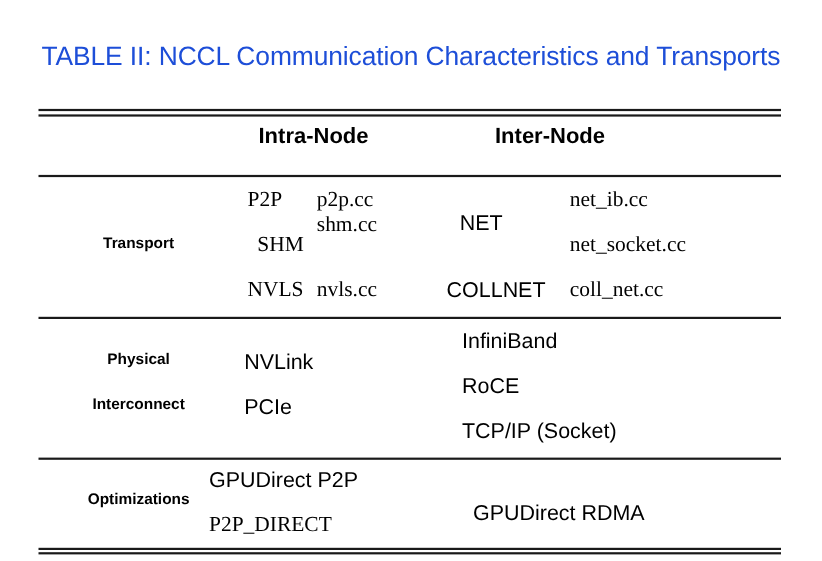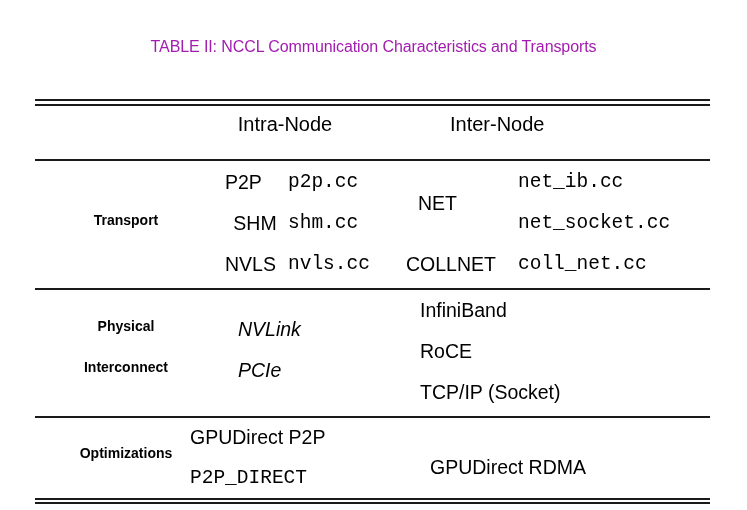--- a/index.html
+++ b/index.html
@@ -21,23 +21,23 @@
     height: 510px;
   }
 
   
   .caption {
     position: absolute;
     left: 0;
     top: 38px;
     width: 747px;
     text-align: center;
-    font-size: 16px;
+    font-size: 24px;
     letter-spacing: -0.1px;
-    color: #a21caf;
+    color: #1d4ed8;
     white-space: nowrap;
   }
 
   
   .tbl {
     position: absolute;
     left: 35px;
     top: 99px;
     width: 675px;
   }
@@ -56,66 +56,66 @@
   .rule-r1    { top: 189px; height: 1.6px; }
   .rule-r2    { top: 317px; height: 1.6px; }
   .rule-bot-a { top: 399px; height: 2px; }
   .rule-bot-b { top: 403px; height: 2px; }
 
   
   .hdr {
     position: absolute;
     top: 14px;
     height: 40px;
-    font-weight: normal;
+    font-weight: bold;
     font-size: 20px;
     white-space: nowrap;
   }
   .hdr-intra { left: 155px;  width: 190px; text-align: center; }
   .hdr-inter { left: 415px;  width: 230px; text-align: left; }
 
   
   .rowlabel {
     position: absolute;
     left: 0;
     width: 182px;
     text-align: center;
     font-weight: bold;
     font-size: 14px;
     white-space: nowrap;
   }
   .txt { font-family: "Liberation Sans", sans-serif; font-size: 19.5px; white-space: nowrap; }
-  .mono { font-family: Liberation Mono, monospace; font-size: 19.5px; white-space: nowrap; }
+  .mono { font-family: Liberation Serif, serif; font-size: 19.5px; white-space: nowrap; }
 
   .abs { position: absolute; }
 
   
   .tr-label { top: 113px; }
 
-  .tr-proto { position: absolute; width: 60px; text-align: left; }
+  .tr-proto { position: absolute; width: 60px; text-align: left; font-family: Liberation Serif, serif; }
   .tr-file  { position: absolute; text-align: left; }
 
   .tr-p2p-k  { left: 190px; top: 72px; }
   .tr-p2p-v  { left: 253px; top: 72px; }
   .tr-shm-k  { left: 190px; top: 113px; text-align: center; }
-  .tr-shm-v  { left: 253px; top: 113px; }
+  .tr-shm-v  { left: 253px; top: 95px; }
   .tr-nvls-k { left: 190px; top: 154px; }
   .tr-nvls-v { left: 253px; top: 154px; }
 
   .tr-net-k   { left: 383px; top: 93px; }
   .tr-netib-v { left: 483px; top: 72px; }
   .tr-netsk-v { left: 483px; top: 113px; }
   .tr-coll-k  { left: 371px; top: 154px; }
   .tr-coll-v  { left: 483px; top: 154px; }
 
   
   .pi-label-1 { top: 219px; }
   .pi-label-2 { top: 260px; }
 
-  .pi-intra { position: absolute; left: 203px; width: 185px; text-align: left; font-style: italic; }
+  .pi-intra { position: absolute; left: 187px; width: 185px; text-align: left; }
   .pi-nvlink { top: 219px; }
   .pi-pcie   { top: 260px; }
 
   .pi-inter { position: absolute; left: 385px; text-align: right; }
   .pi-ib    { top: 200px; }
   .pi-roce  { top: 241px; }
   .pi-tcp   { top: 282px; }
 
   
   .op-label { top: 346px; }

